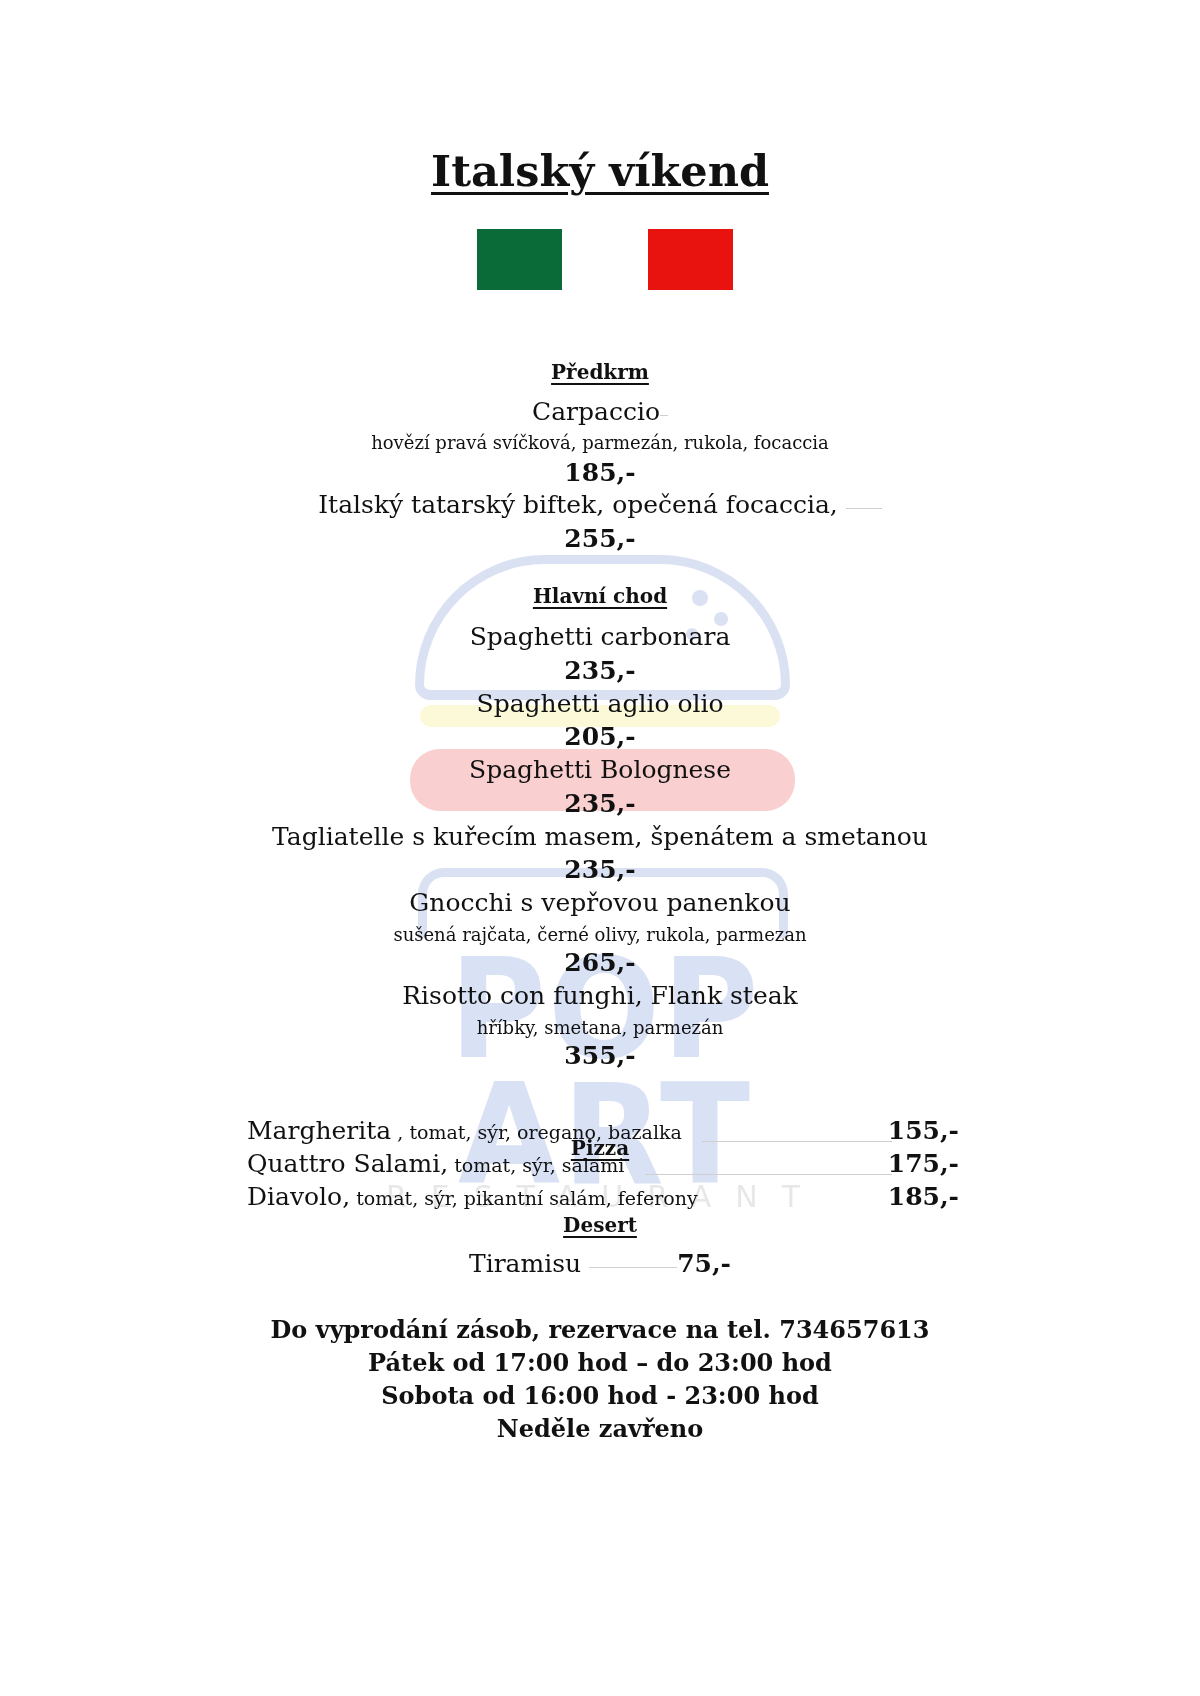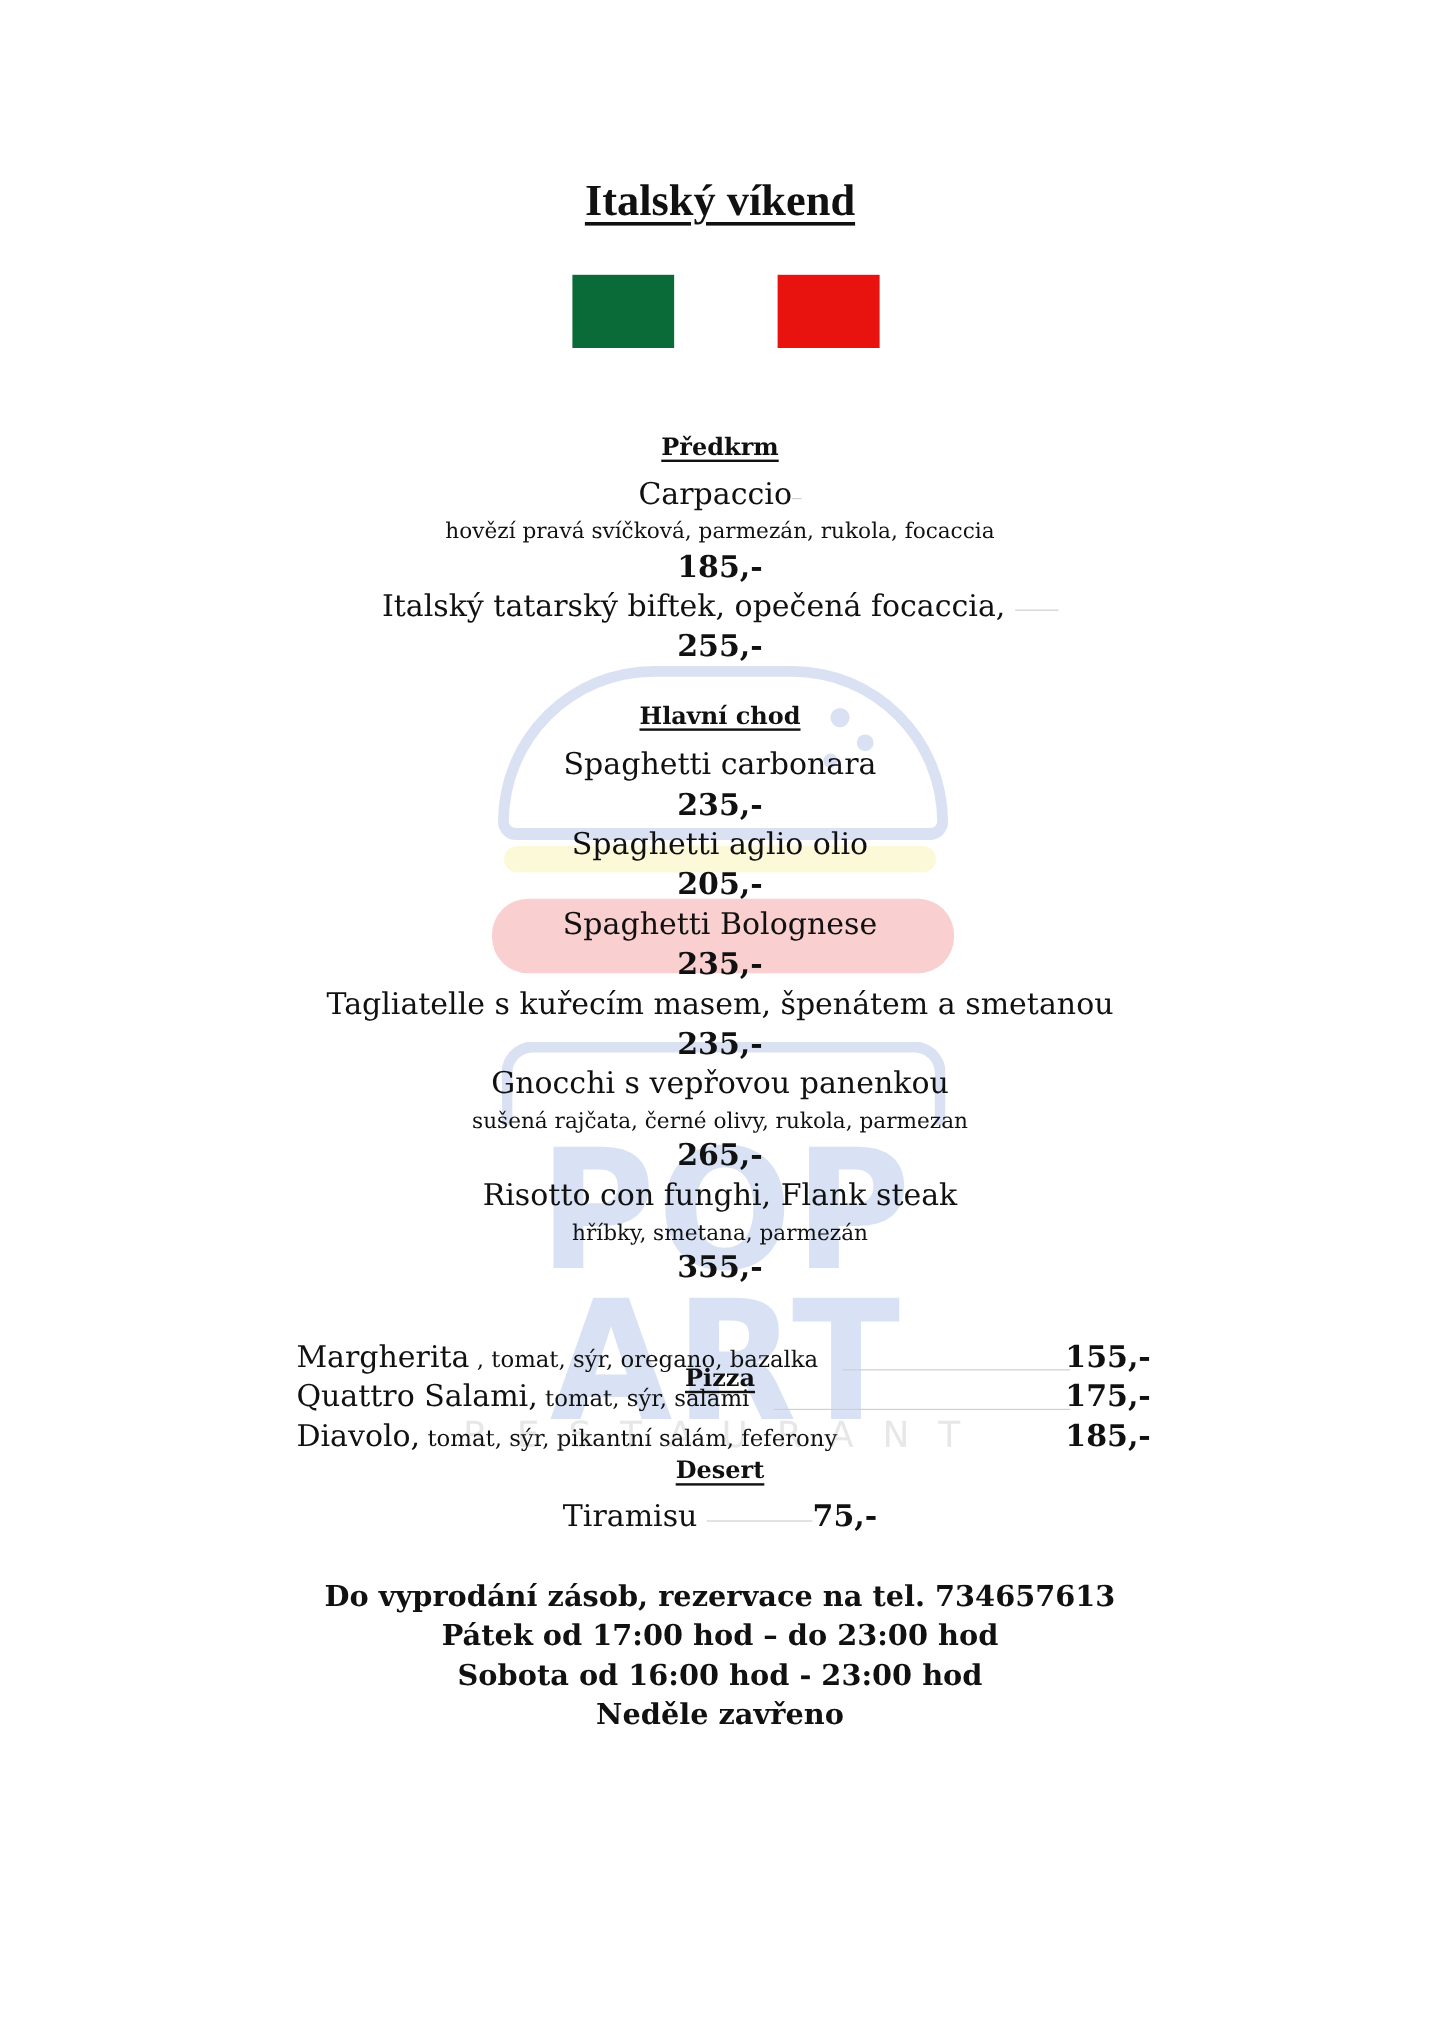--- a/index.html
+++ b/index.html
@@ -22,22 +22,22 @@
   .wm-text { left: 320px; top: 952px; width: 570px; text-align: center;
     font-family: "DejaVu Sans", sans-serif; font-weight: 900; font-size: 132px;
     line-height: 120px; color: rgba(140,165,225,0.33); letter-spacing: 2px; transform: scaleY(1.05); }
   .wm-sub { left: 320px; top: 1179px; width: 570px; text-align: center;
     font-family: "DejaVu Sans", sans-serif; font-size: 30px; letter-spacing: 24px;
     color: rgba(120,120,120,0.18); }
 
   .serif { font-family: "DejaVu Serif", "Liberation Serif", serif; }
   .c { position: absolute; left: 0; width: 1200px; text-align: center; }
 
-  .title { top: 146px; font-size: 37px; font-weight: bold; text-decoration: underline;
-    text-decoration-thickness: 3px; text-underline-offset: 6px; font-family: Liberation Serif, serif; }
+  .title { top: 146px; font-size: 43px; font-weight: bold; text-decoration: underline;
+    text-decoration-thickness: 3px; text-underline-offset: 6px; }
 
   .flag { position: absolute; left: 477px; top: 229px; width: 256px; height: 61px; display: flex; }
   .flag div { flex: 1; }
 
   .h2 { font-size: 20px; font-weight: bold; text-decoration: underline;
     text-decoration-thickness: 2px; text-underline-offset: 4px; }
   .item { font-size: 25px; }
   .desc { font-size: 18px; }
   .price { font-size: 25px; font-weight: bold; }
 

